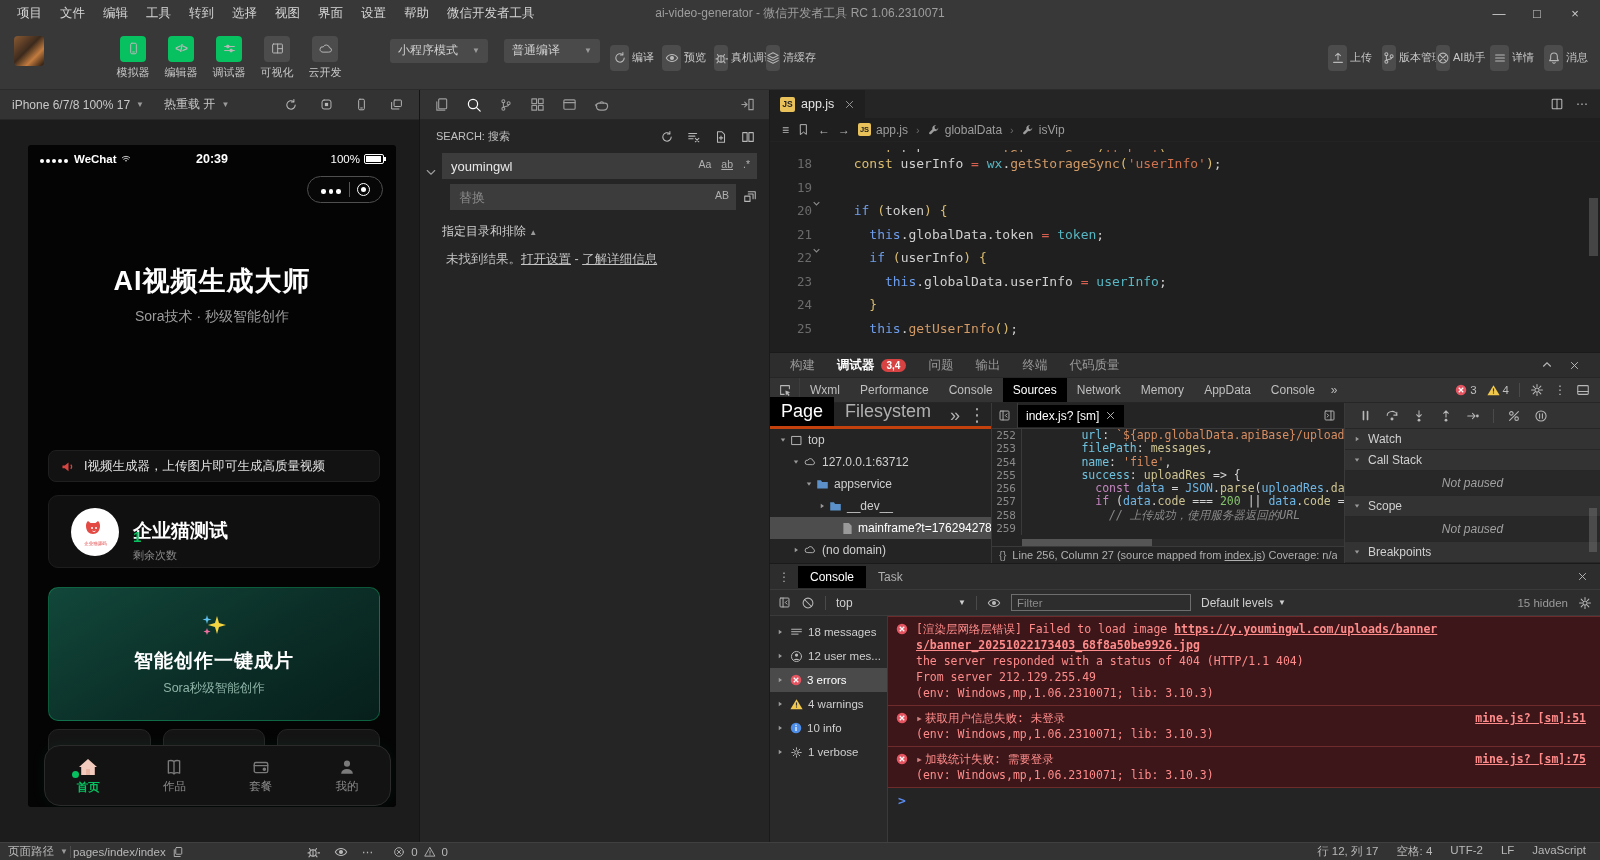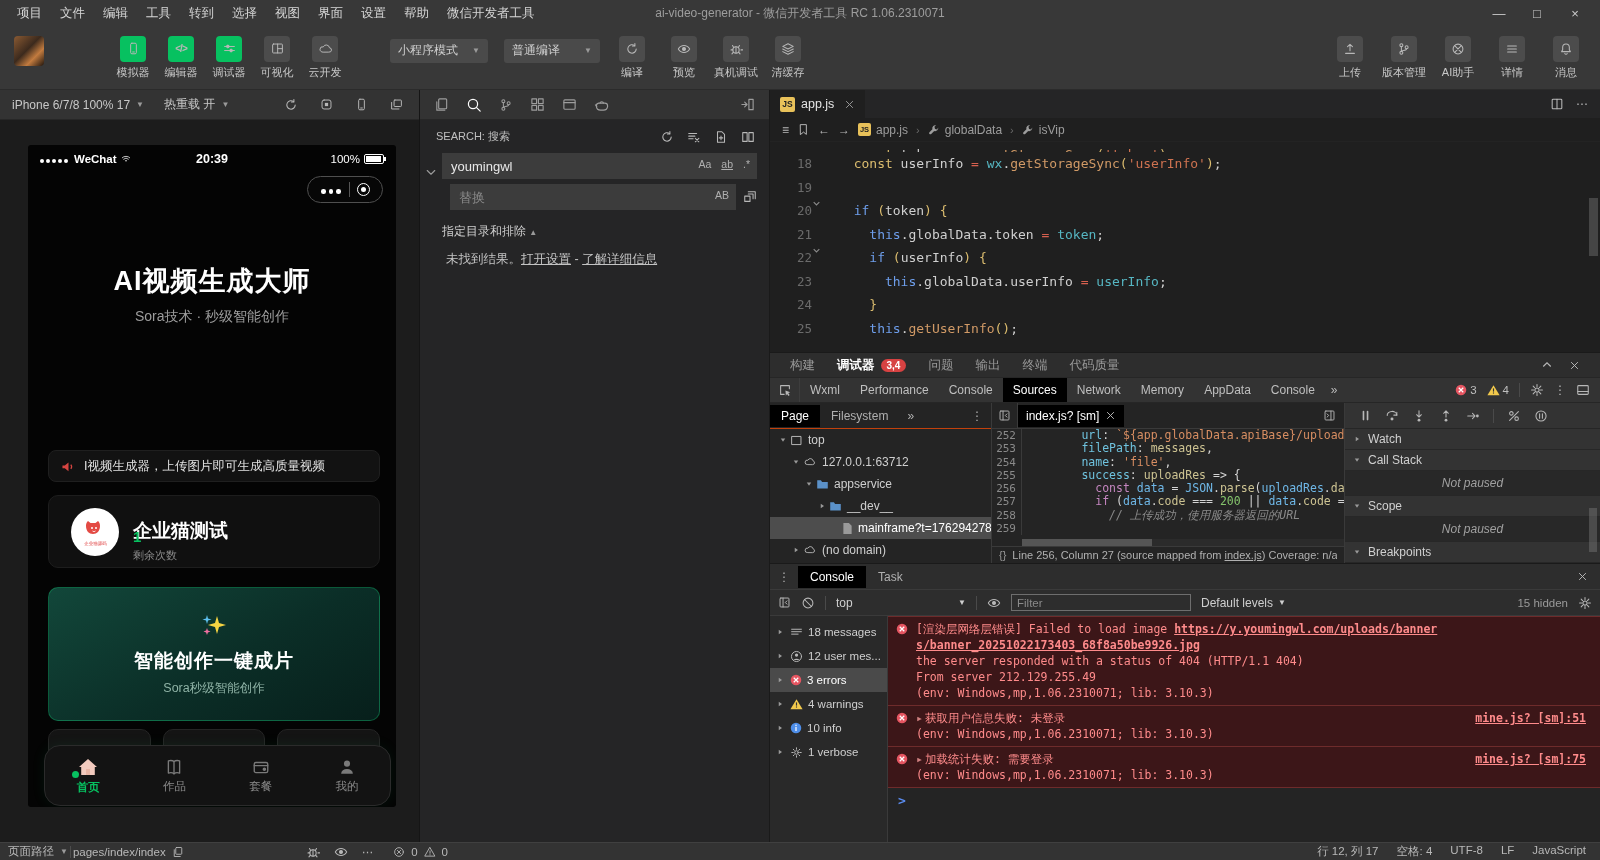--- a/index.html
+++ b/index.html
@@ -24,21 +24,21 @@
             background:linear-gradient(135deg,#8a5a33 0%,#3c2a1d 45%,#c27b3f 70%,#1f140c 100%); }
   .modes { display:flex; gap:6px; margin-left:66px; }
   .mode-btn { width:42px; display:flex; flex-direction:column; align-items:center; gap:3px; cursor:pointer; }
   .mode-ic { width:26px; height:26px; border-radius:4px; background:#4c4c4c; display:flex; align-items:center; justify-content:center; color:#e8e8e8; }
   .mode-btn.on .mode-ic { background:#07c160; color:#fff; }
   .mode-lb { font-size:11px; color:#c8c8c8; white-space:nowrap; }
   .tb-select { height:24px; min-width:96px; background:#4a4a4a; border-radius:3px; color:#cfcfcf;
                display:flex; align-items:center; padding:0 8px; font-size:12px; margin-bottom:14px; cursor:pointer; }
   .tb-select .car { margin-left:auto; font-size:8px; color:#9a9a9a; padding-left:10px; }
   .actions { display:flex; gap:8px; }
-  .act-btn { width:44px; display:flex; flex-direction:column; align-items:center; gap:3px; cursor:pointer; }
+  .act-btn { width:44px; display:flex; flex-direction:row; align-items:center; gap:3px; cursor:pointer; }
   .act-ic { width:26px; height:26px; border-radius:4px; background:#4c4c4c; display:flex; align-items:center; justify-content:center; color:#dcdcdc; }
   .act-lb { font-size:11px; color:#c8c8c8; white-space:nowrap; }
   .tb-right { margin-left:auto; display:flex; gap:10px; }
 
   
   .main { position:absolute; left:0; top:90px; right:0; bottom:18px; }
   .sim-col { position:absolute; left:0; top:0; width:420px; bottom:0; background:#1c1c1c; border-right:1px solid #151515; }
   .sim-toolbar { height:30px; background:#333; border-bottom:1px solid #272727; display:flex; align-items:center; padding:0 12px; gap:6px; font-size:12px; color:#c8c8c8; }
   .sim-icons { margin-left:auto; display:flex; gap:22px; padding-right:4px; }
   .phone { position:absolute; left:28px; top:55px; width:368px; height:662px; background:#040404; border-radius:3px; overflow:hidden; }
@@ -137,21 +137,21 @@
   .dt-inspect { width:30px; display:flex; align-items:center; justify-content:center; border-right:1px solid #3d3d3d; }
   .dt-tab { display:flex; align-items:center; padding:0 10px; cursor:pointer; }
   .dt-tab.active { background:#000; color:#fff; }
   .dt-more { display:flex; align-items:center; padding:0 6px; }
   .dt-right { margin-left:auto; display:flex; align-items:center; gap:10px; padding-right:10px; }
   .cnt { display:flex; align-items:center; gap:3px; font-size:11.5px; }
   .dt-sep { width:1px; height:14px; background:#4a4a4a; }
 
   .sources { flex:0 0 157px; display:flex; border-top:1px solid #262626; position:relative; }
   .src-tree { width:222px; background:#242424; border-right:1px solid #3a3a3a; display:flex; flex-direction:column; }
-  .tree-head { height:26px; display:flex; align-items:center; font-size:12px; color:#b0b0b0; border-bottom:1px solid #c2410c; }
+  .tree-head { height:26px; display:flex; align-items:flex-end; font-size:18px; color:#b0b0b0; border-bottom:3px solid #c2410c; }
   .tree-head .t { padding:4px 11px; cursor:pointer; }
   .tree-head .t.active { background:#000; color:#fff; }
   .tree-head .more { padding:0 8px; }
   .tree-head .kebab { margin-left:auto; padding-right:8px; }
   .tree-row { height:22px; display:flex; align-items:center; font-size:12px; color:#cfcfcf; white-space:nowrap; overflow:hidden; cursor:pointer; }
   .tree-row.sel { background:#4d4d4d; color:#fff; }
   .tree-row .arr { width:14px; flex:none; display:flex; justify-content:center; color:#9a9a9a; }
   .tree-row .tic { margin-right:5px; flex:none; }
 
   .src-pane { flex:1; background:#242424; display:flex; flex-direction:column; overflow:hidden; border-right:1px solid #3a3a3a; }
@@ -1274,18 +1274,18 @@
           <svg width="12" height="12" viewBox="0 0 16 16" fill="none" stroke="currentColor" stroke-width="1.2" stroke-linecap="round" stroke-linejoin="round">
             <path d="M8 2.2 14.5 13.5h-13z"></path>
             <path d="M8 6.5v3.2M8 11.6v.4"></path>
           </svg>
         </span>
         <span>0</span>
     </span>
     <span class="sb-right" id="status-right">
         <span>行 12, 列 17</span>
         <span>空格: 4</span>
-        <span>UTF-8</span>
+        <span>UTF-2</span>
         <span>LF</span>
         <span>JavaScript</span>
       </span>
   </div>
 </div>
 
 </body></html>

